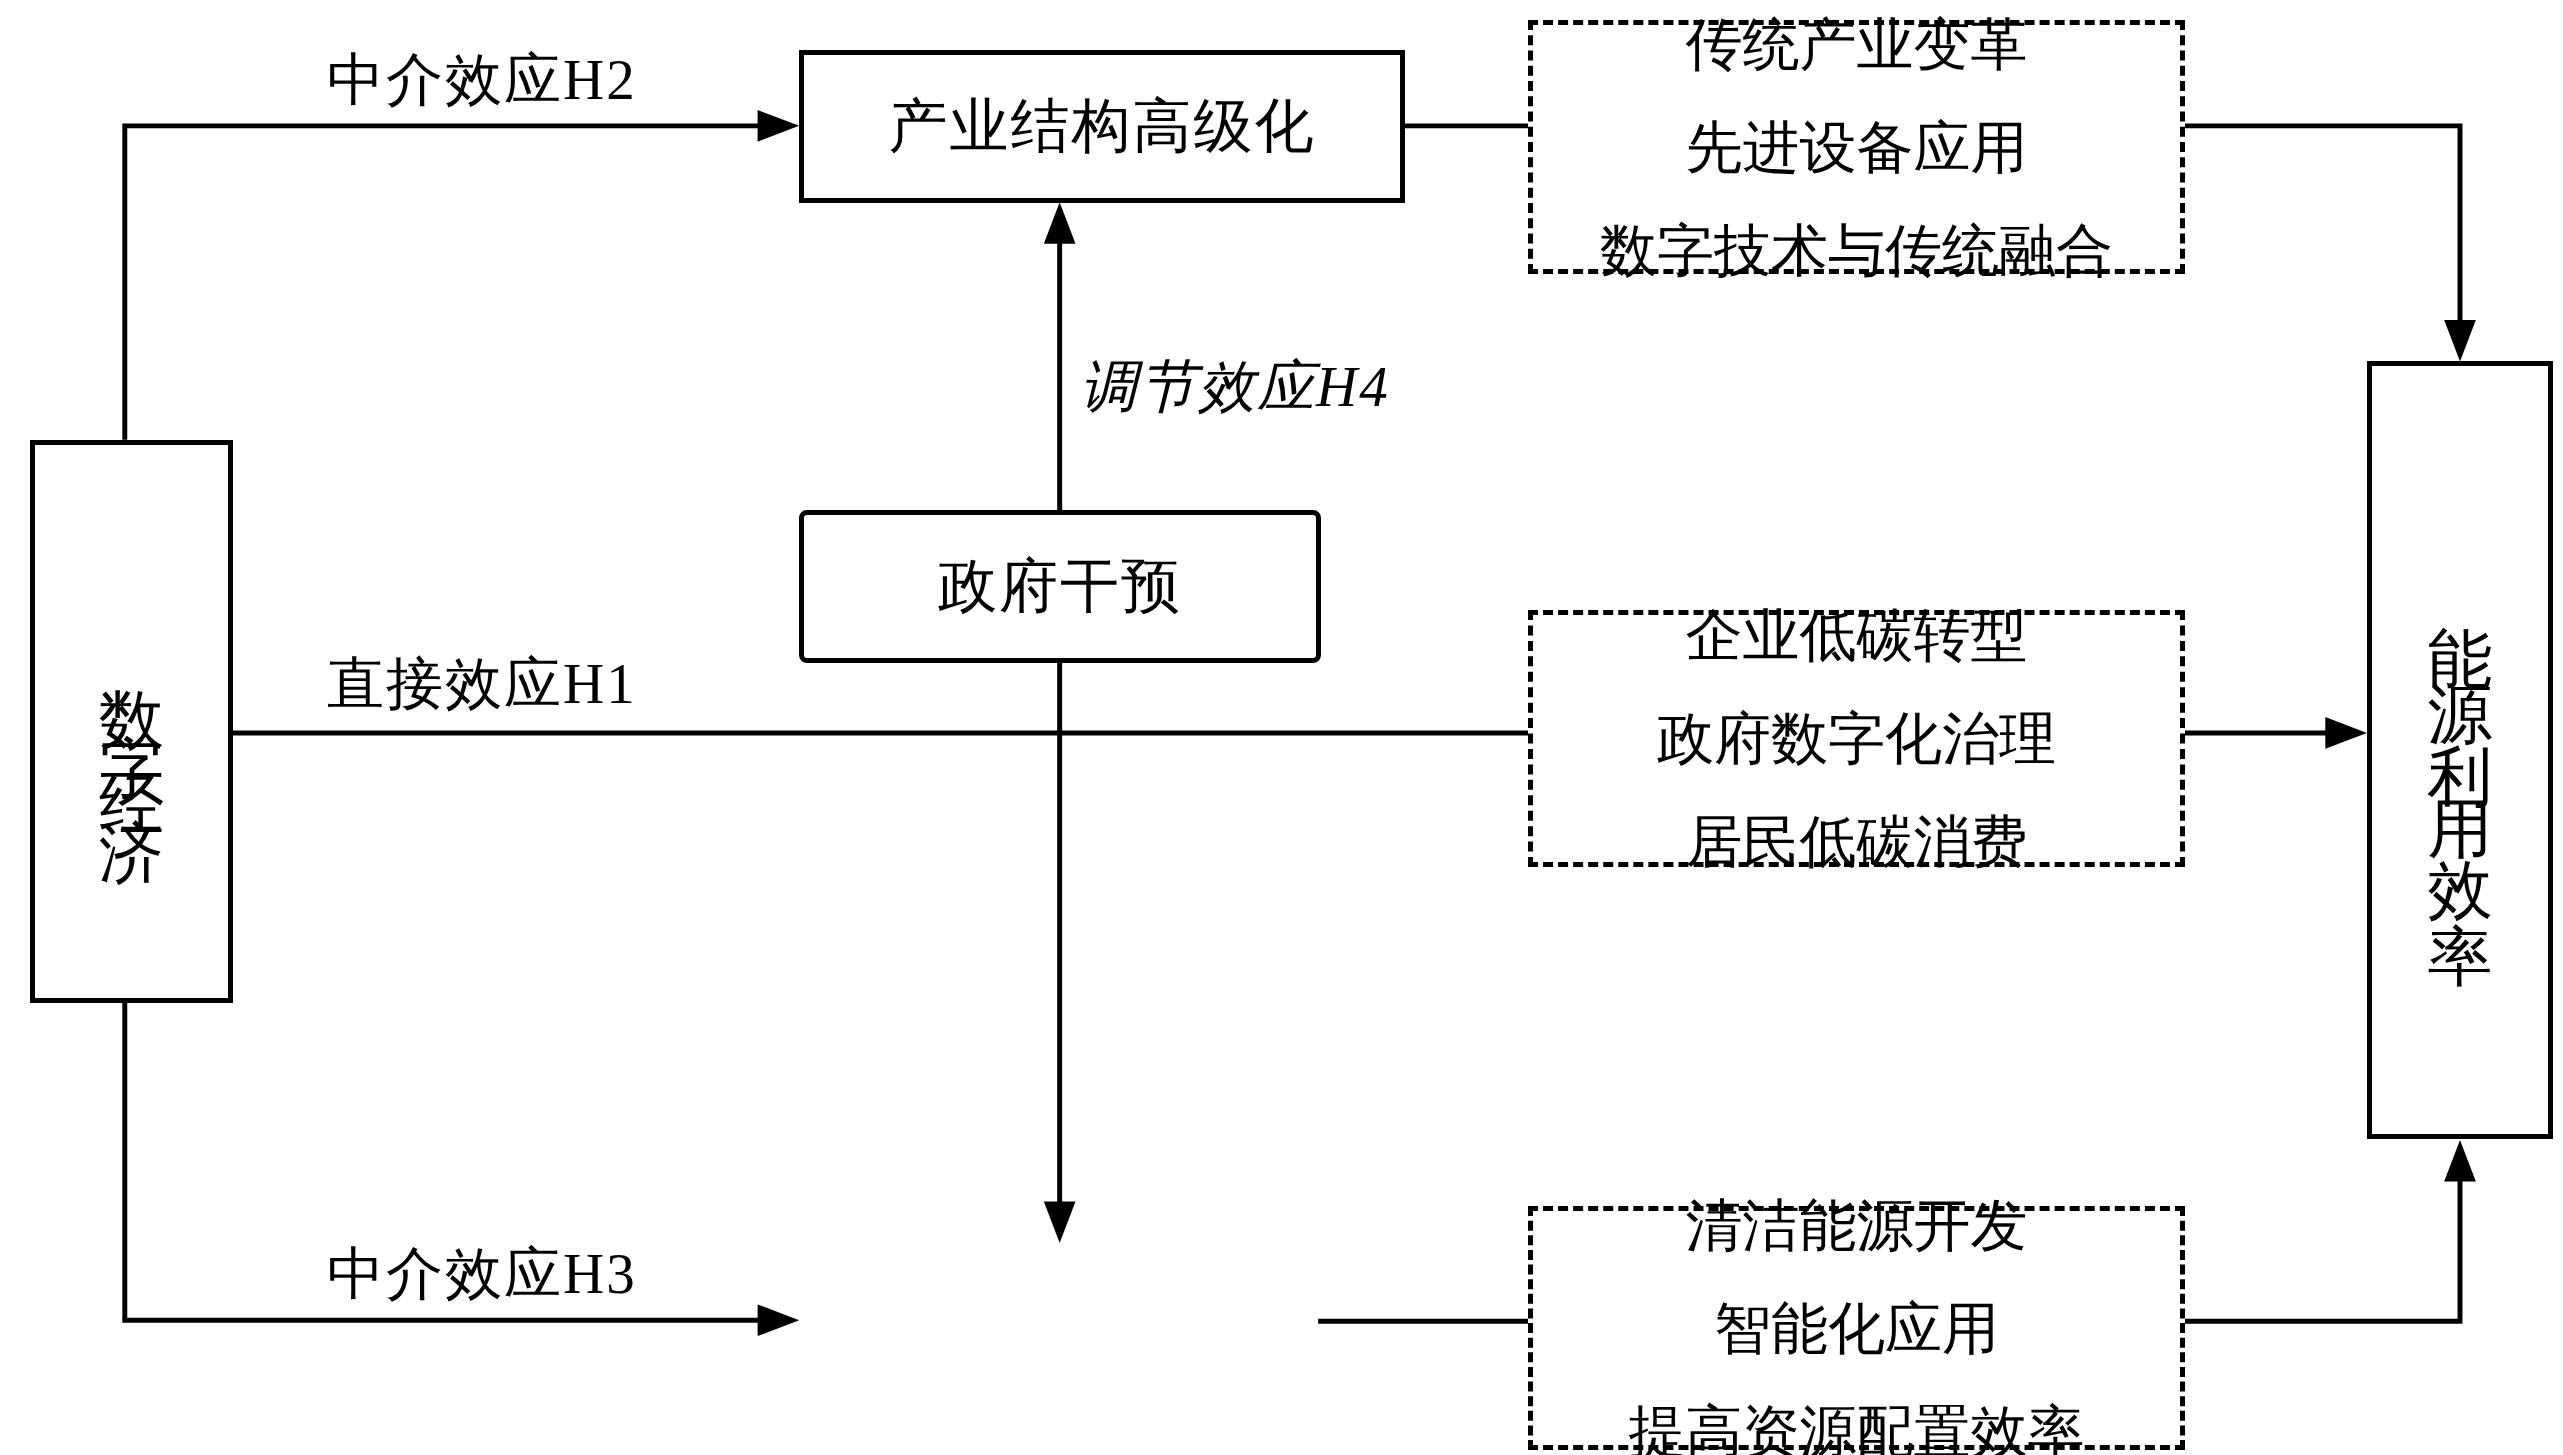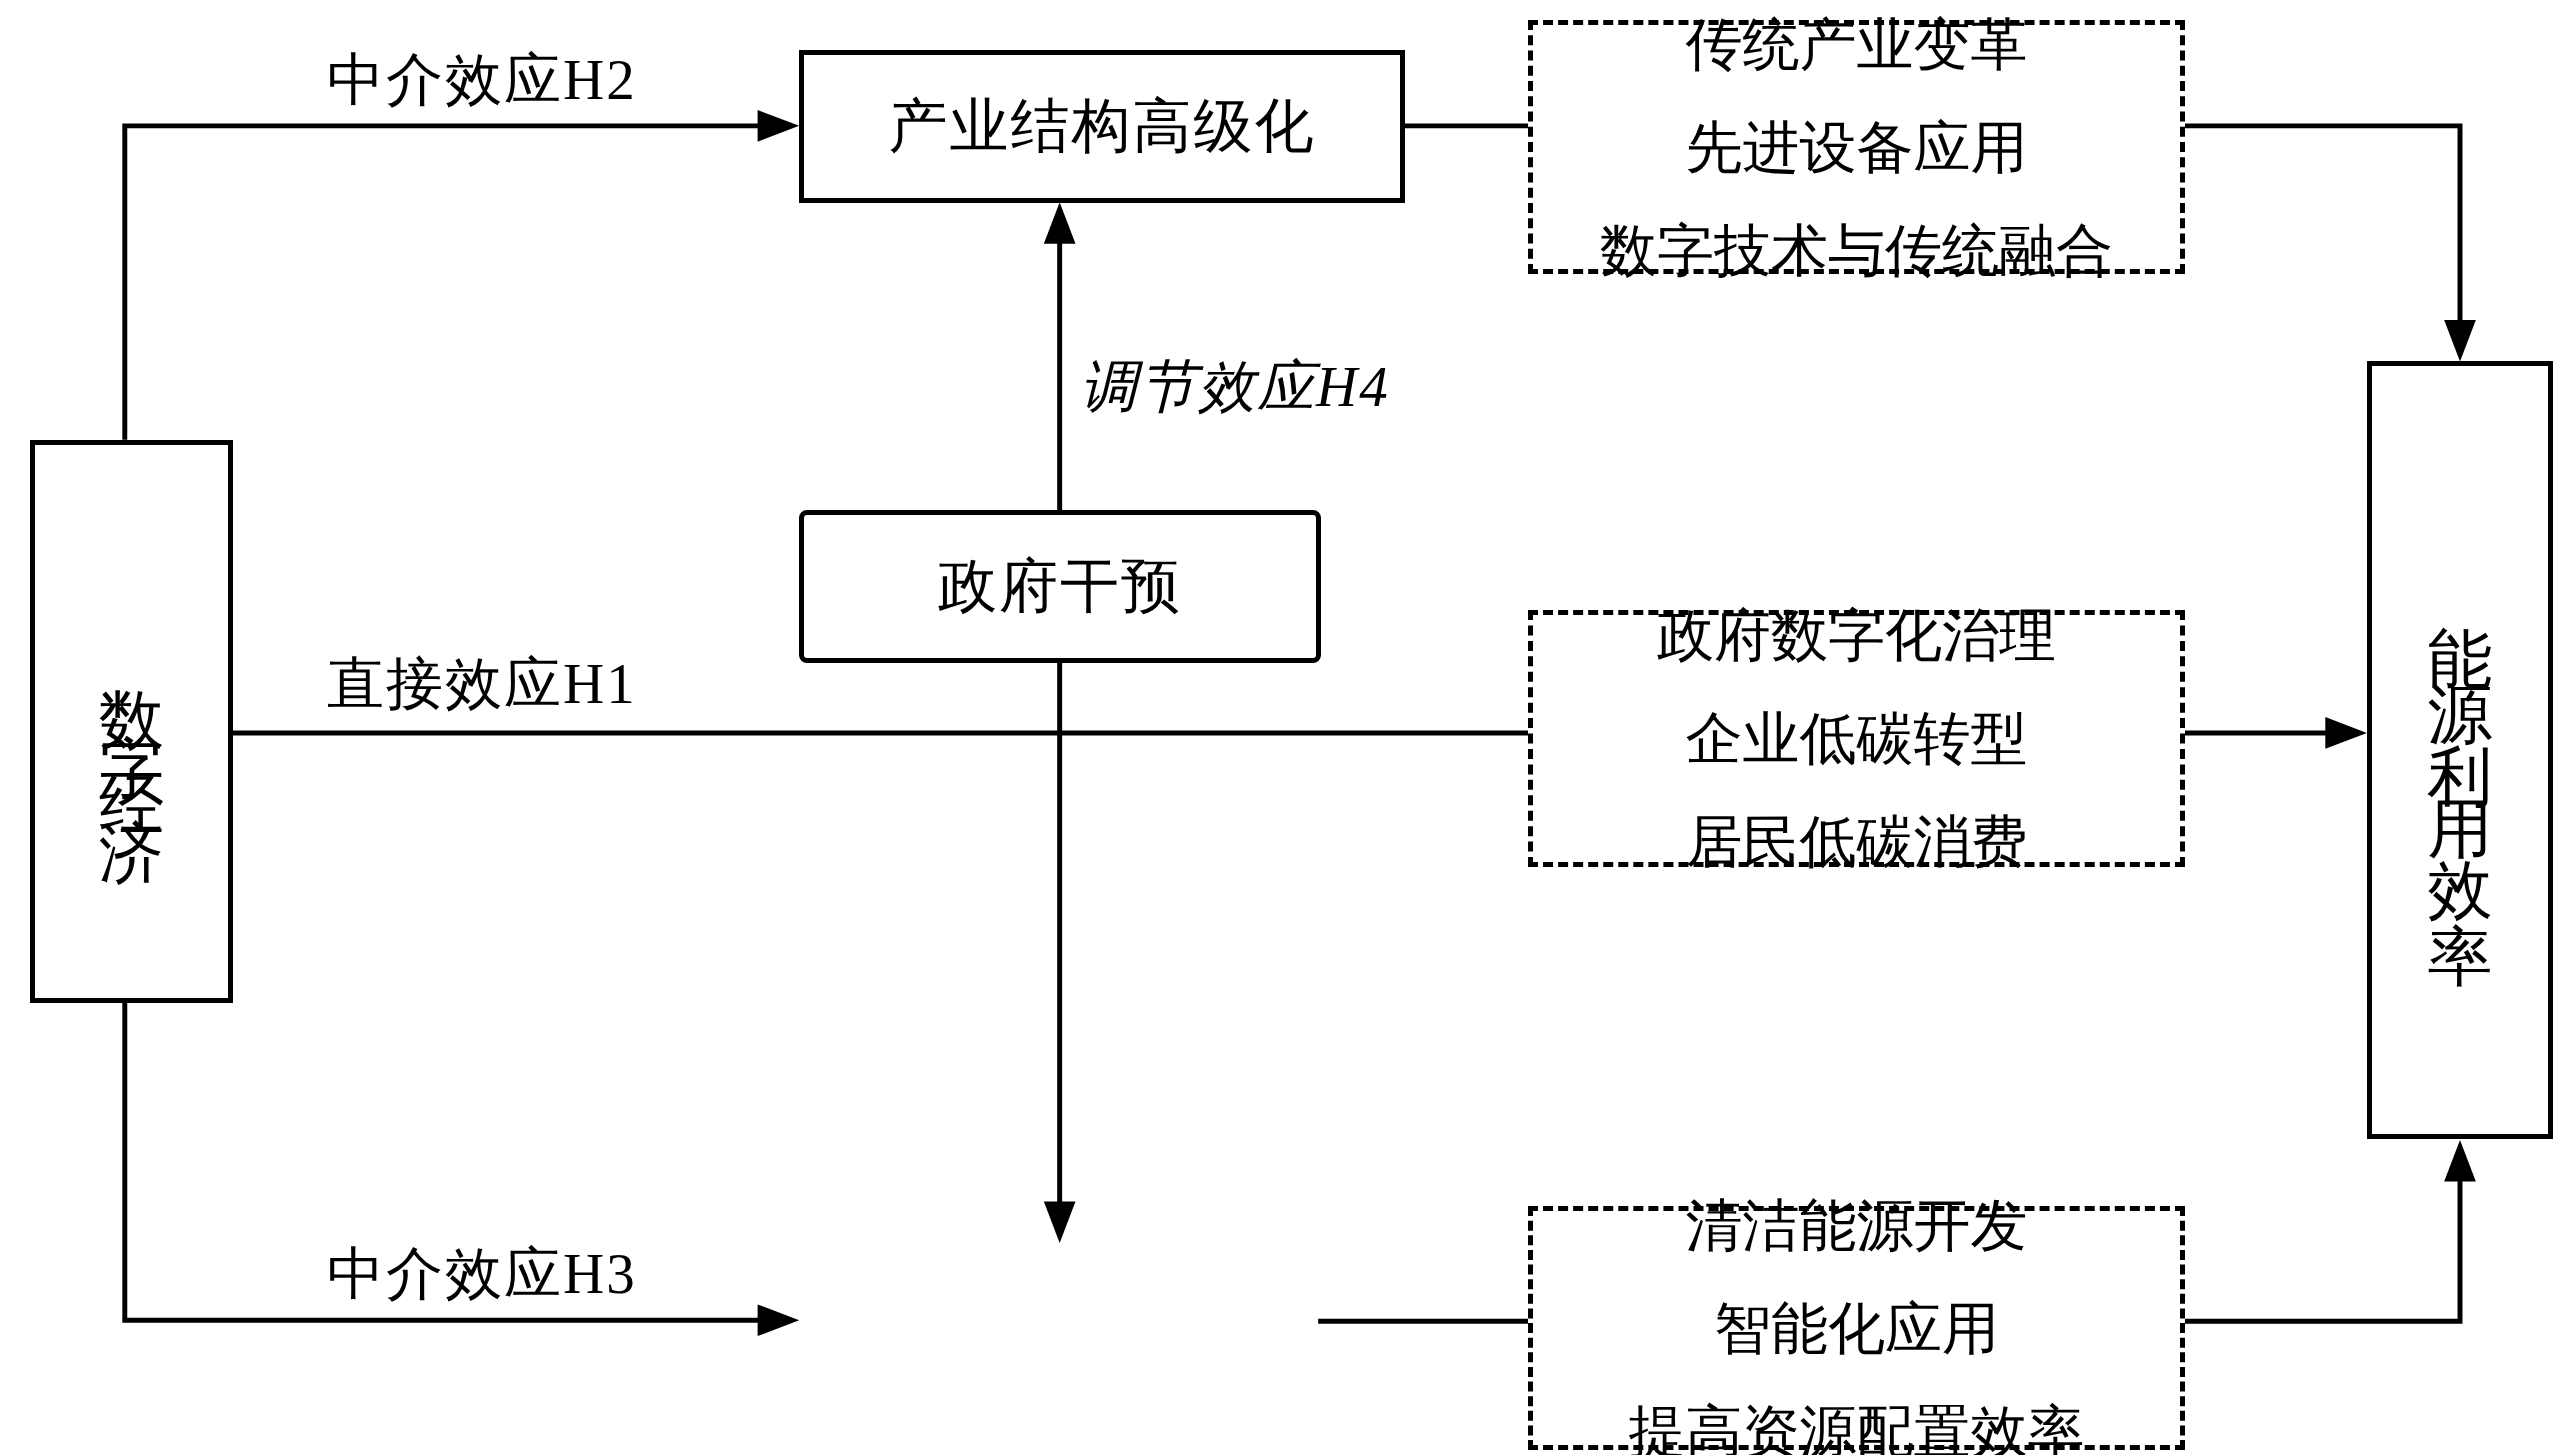--- a/index.html
+++ b/index.html
@@ -132,22 +132,22 @@
     <span class="vtext">能源利用效率</span>
   </div>
 
   <div class="node dashed n-dash1">
     <div class="line">传统产业变革</div>
     <div class="line">先进设备应用</div>
     <div class="line">数字技术与传统融合</div>
   </div>
 
   <div class="node dashed n-dash2">
+    <div class="line">企业低碳转型</div>
     <div class="line">政府数字化治理</div>
-    <div class="line">企业低碳转型</div>
     <div class="line">居民低碳消费</div>
   </div>
 
   <div class="node dashed n-dash3">
     <div class="line">清洁能源开发</div>
     <div class="line">智能化应用</div>
     <div class="line">提高资源配置效率</div>
   </div>
 
   <div class="edge-label l-h2">中介效应H2</div>

